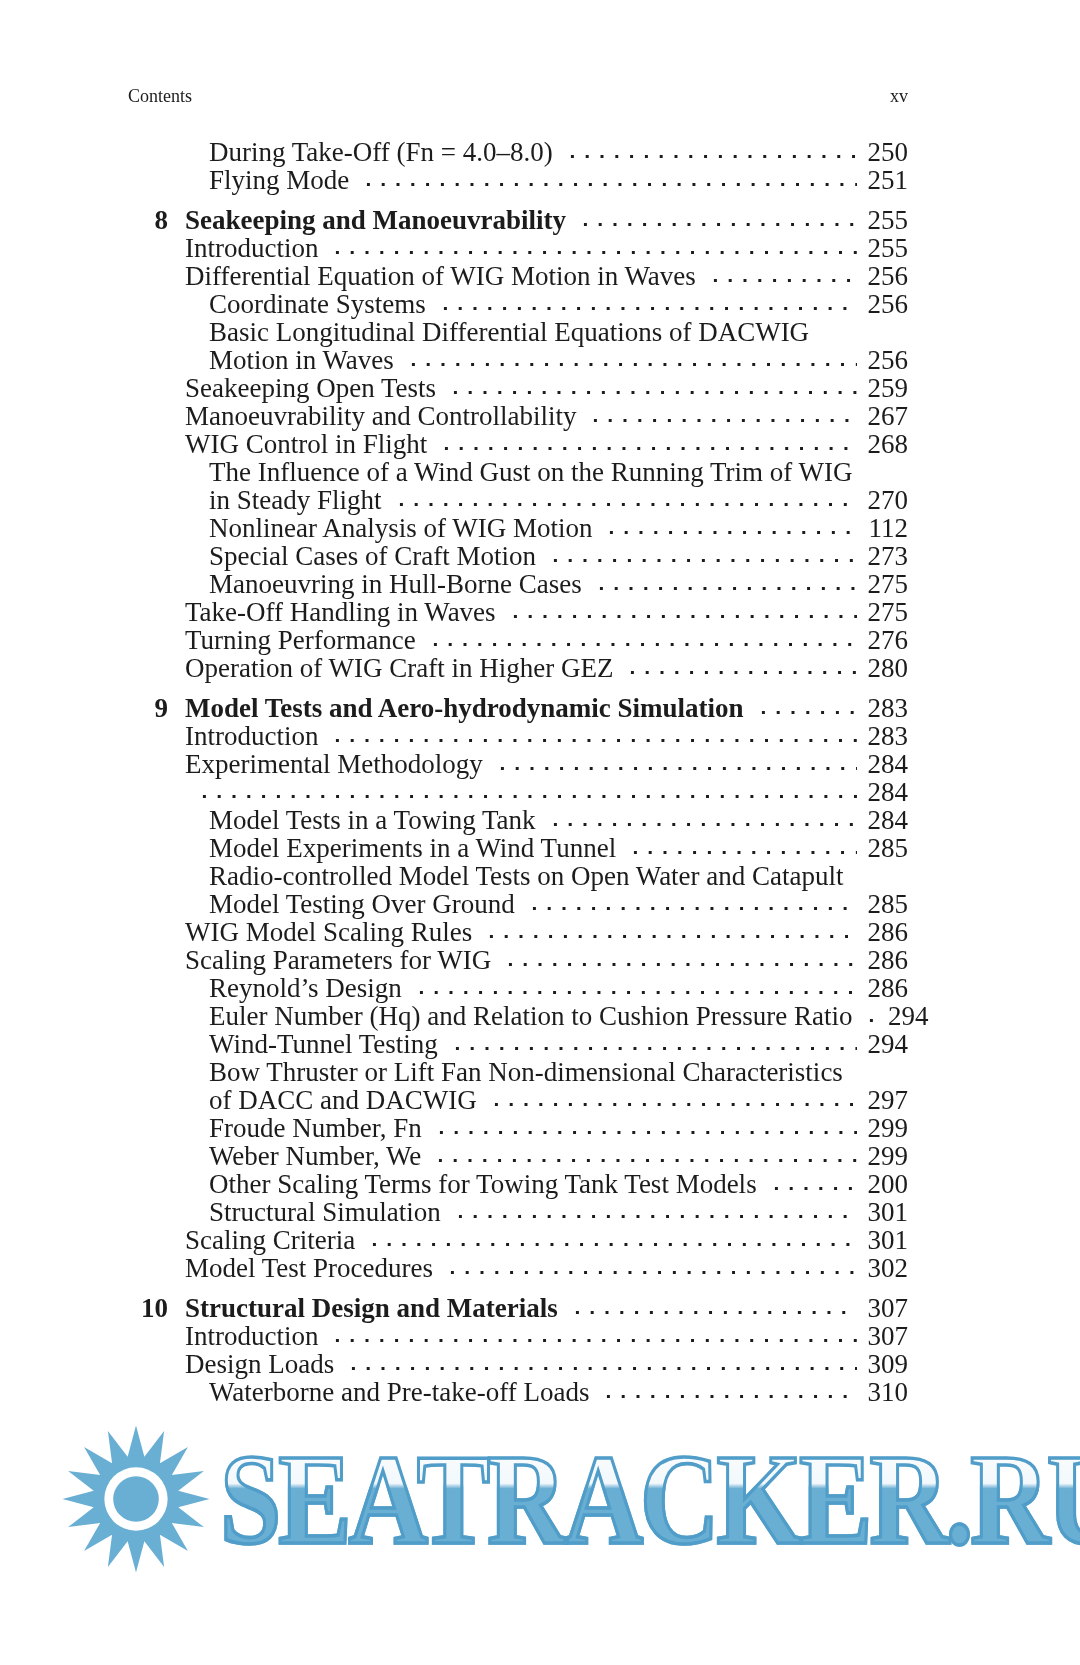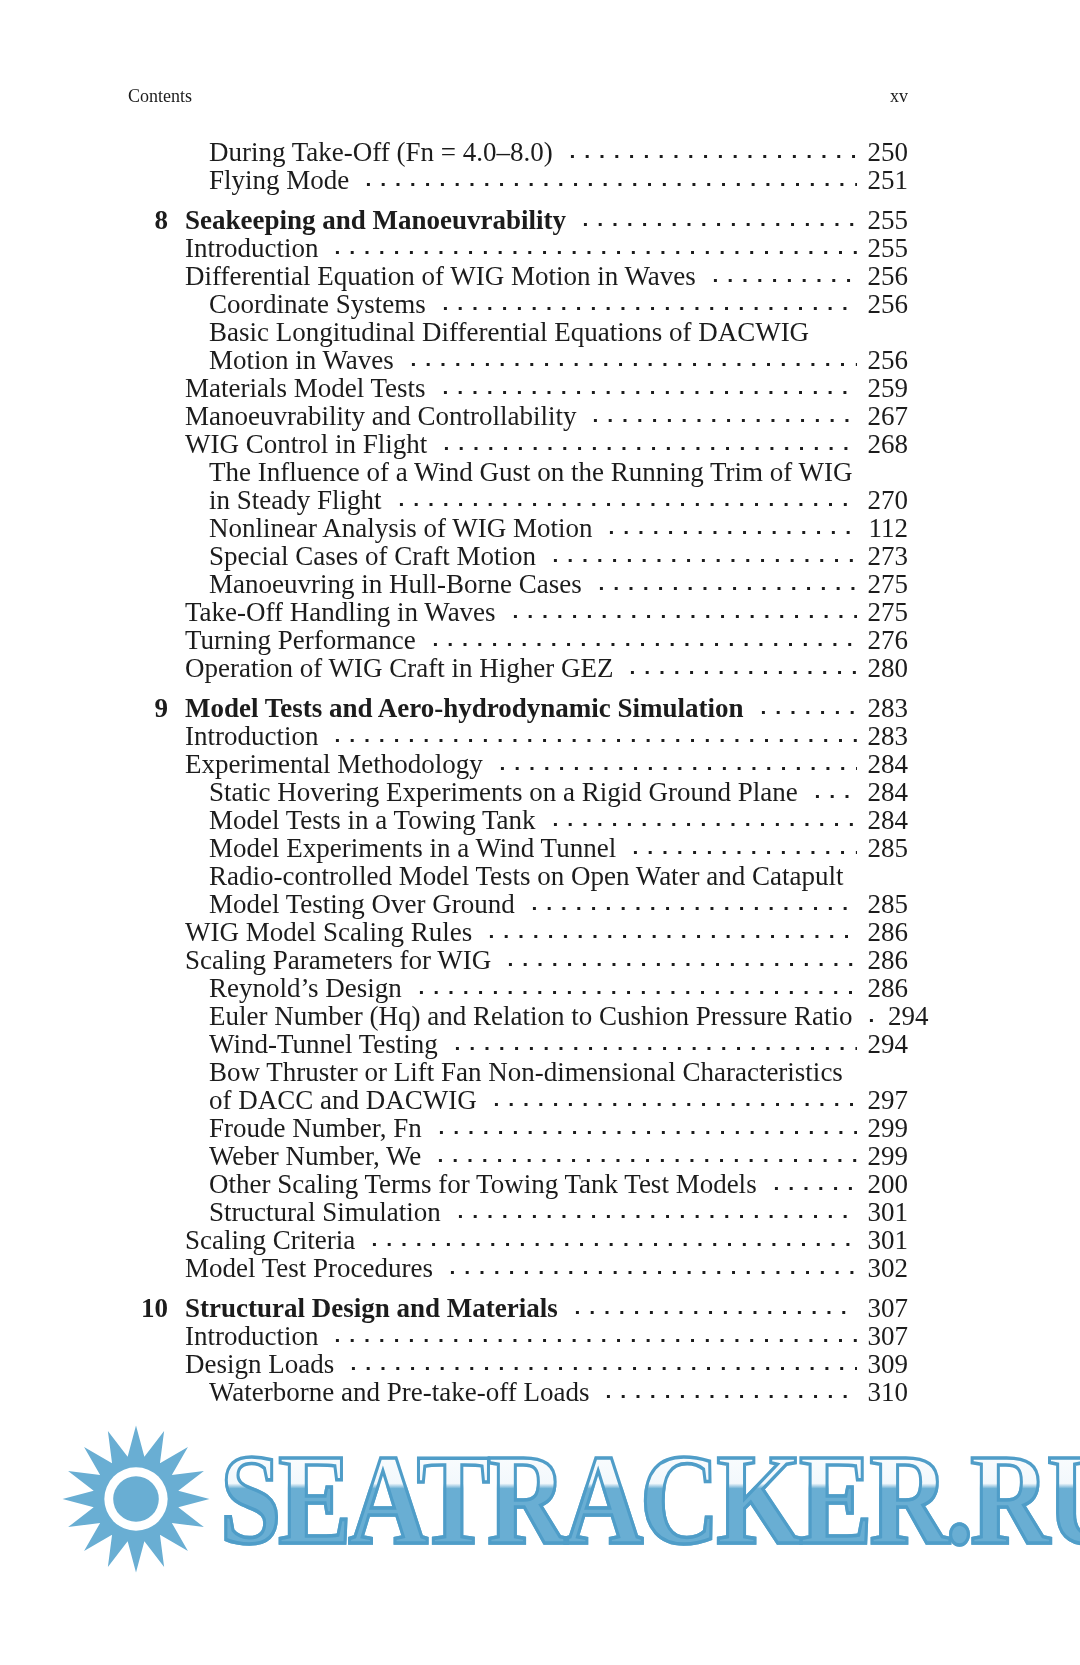--- a/index.html
+++ b/index.html
@@ -98,21 +98,21 @@
 
     </div>
       <div class="row l2">
       <span class="num"></span>
       <span class="label">Motion in Waves</span>
       <span class="leader"></span>
       <span class="pageno">256</span>
     </div>
       <div class="row l1">
       <span class="num"></span>
-      <span class="label">Materials Model Tests</span>
+      <span class="label">Seakeeping Open Tests</span>
       <span class="leader"></span>
       <span class="pageno">259</span>
     </div>
       <div class="row l1">
       <span class="num"></span>
       <span class="label">Manoeuvrability and Controllability</span>
       <span class="leader"></span>
       <span class="pageno">267</span>
     </div>
       <div class="row l1">
@@ -181,21 +181,20 @@
       <span class="pageno">283</span>
     </div>
       <div class="row l1">
       <span class="num"></span>
       <span class="label">Experimental Methodology</span>
       <span class="leader"></span>
       <span class="pageno">284</span>
     </div>
       <div class="row l2">
       <span class="num"></span>
-      <span class="label">Static Hovering Experiments on a Rigid Ground Plane</span>
       <span class="leader"></span>
       <span class="pageno">284</span>
     </div>
       <div class="row l2">
       <span class="num"></span>
       <span class="label">Model Tests in a Towing Tank</span>
       <span class="leader"></span>
       <span class="pageno">284</span>
     </div>
       <div class="row l2">

